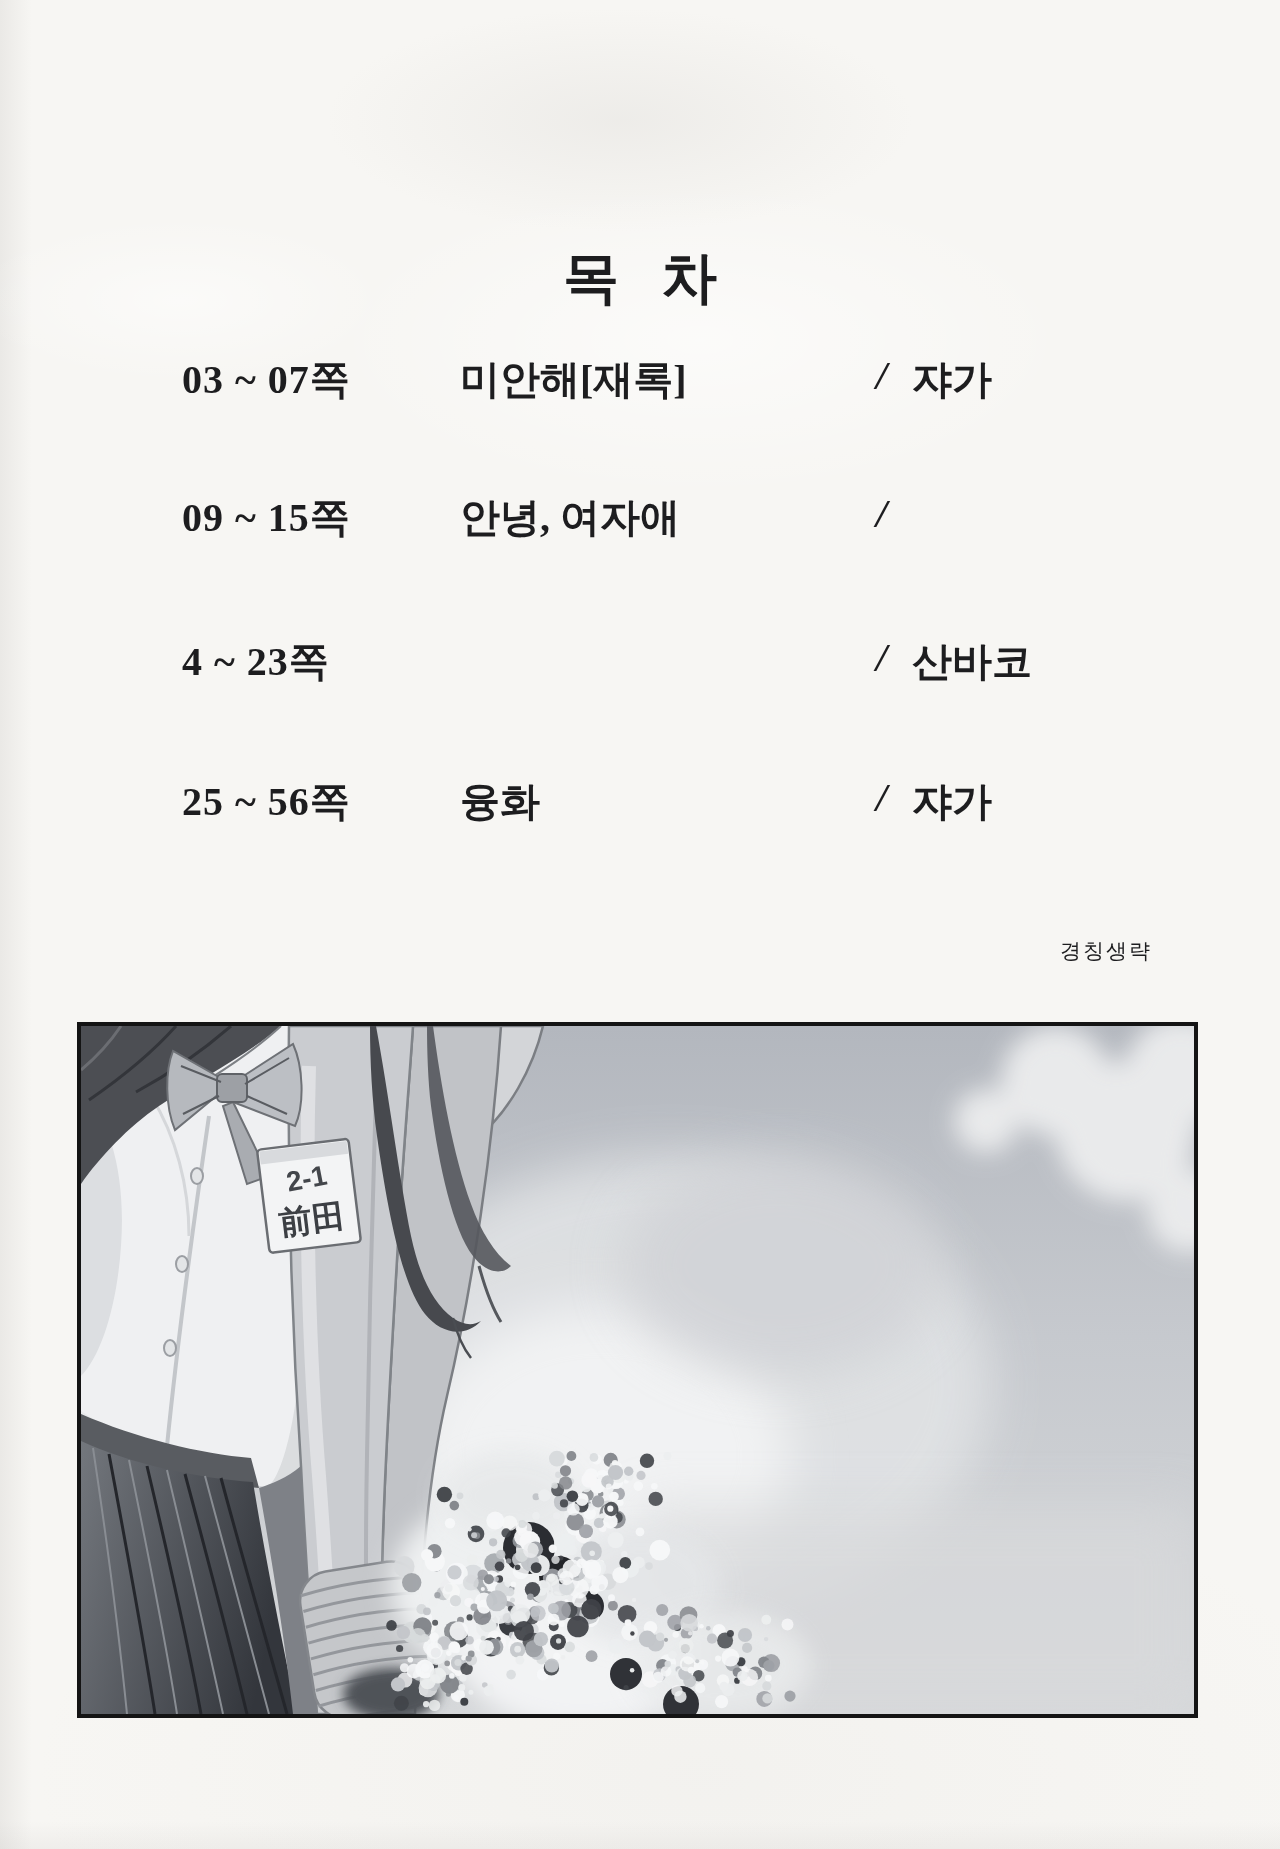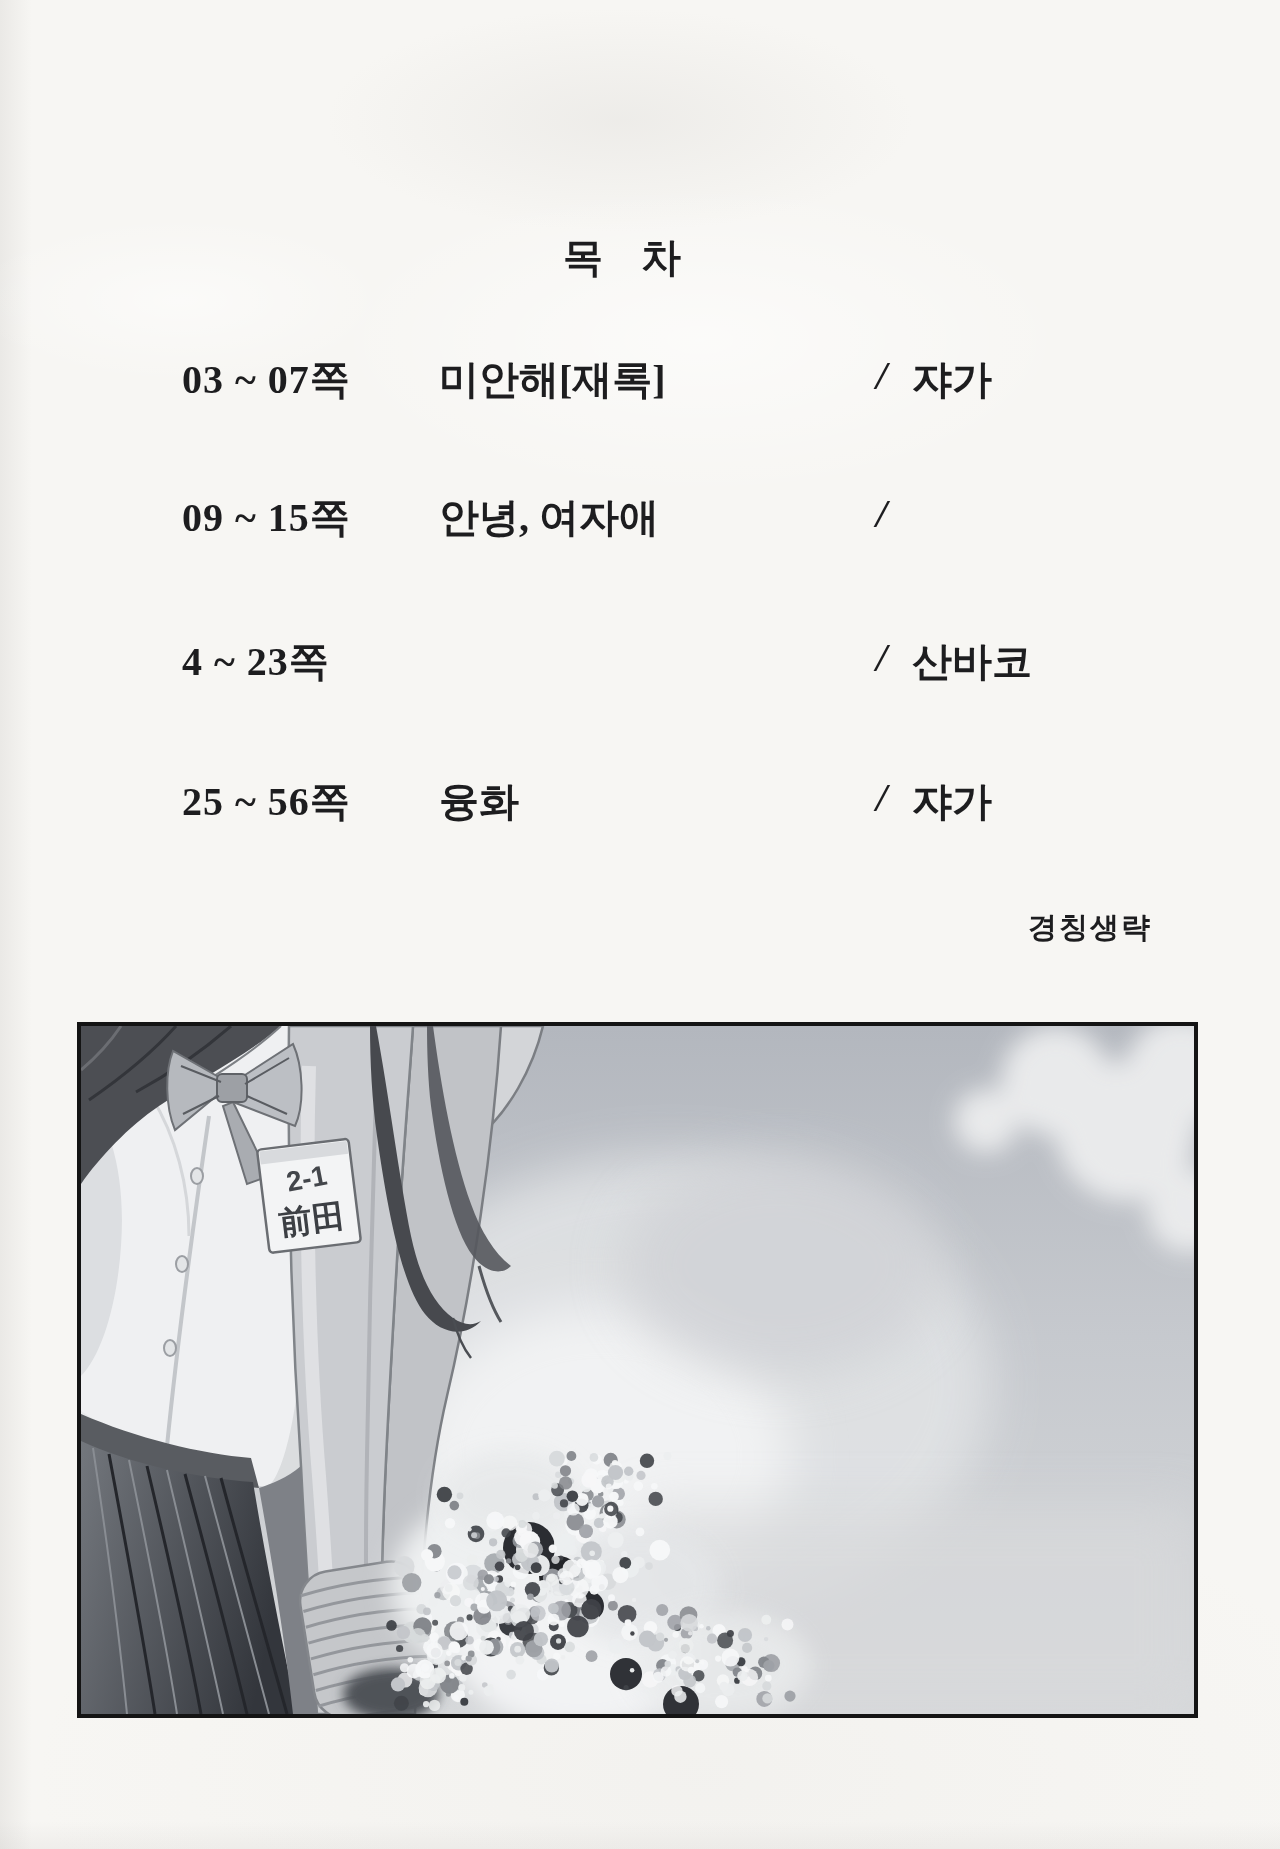--- a/index.html
+++ b/index.html
@@ -23,36 +23,36 @@
     background:
       radial-gradient(420px 160px at 620px 120px, rgba(199,196,192,.20), transparent 70%),
       radial-gradient(520px 220px at 700px 340px, rgba(255,255,255,.55), transparent 72%),
       radial-gradient(300px 120px at 180px 300px, rgba(255,255,255,.5), transparent 70%),
       radial-gradient(900px 420px at 55% 96%, rgba(205,203,200,.10), transparent 75%),
       linear-gradient(90deg, rgba(188,186,183,.22), rgba(188,186,183,0) 2.5%),
       linear-gradient(0deg, rgba(188,186,183,.14), rgba(188,186,183,0) 1.5%);
   }
   .title{
     position:absolute;left:563px;top:203px;
-    font-size:40px;font-weight:bold;
+    font-size:56px;font-weight:bold;
     word-spacing:26px;letter-spacing:1px;
     white-space:nowrap;
   }
   .toc-row{position:absolute;left:0;width:100%;height:48px;font-size:40px;font-weight:bold;white-space:nowrap;}
   .toc-row .pages{position:absolute;left:182px;letter-spacing:1px;}
-  .toc-row .ttl{position:absolute;left:439px;}
+  .toc-row .ttl{position:absolute;left:460px;}
   .toc-row .sep{position:absolute;left:876px;font-style:italic;}
   .toc-row .author{position:absolute;left:912px;}
   .row1{top:352px;}
   .row2{top:490px;}
   .row3{top:634px;}
   .row4{top:774px;}
   .note{
-    position:absolute;right:128px;top:908px;
-    font-size:29px;font-weight:bold;letter-spacing:2px;
+    position:absolute;right:128px;top:937px;
+    font-size:21px;font-weight:normal;letter-spacing:2px;
   }
   .frame{
     position:absolute;left:77px;top:1022px;
     width:1121px;height:696px;
     border:4px solid var(--frame);
     box-sizing:border-box;
     background:#c6c9ce;
   }
   .frame svg{display:block;width:100%;height:100%;}
 </style>

